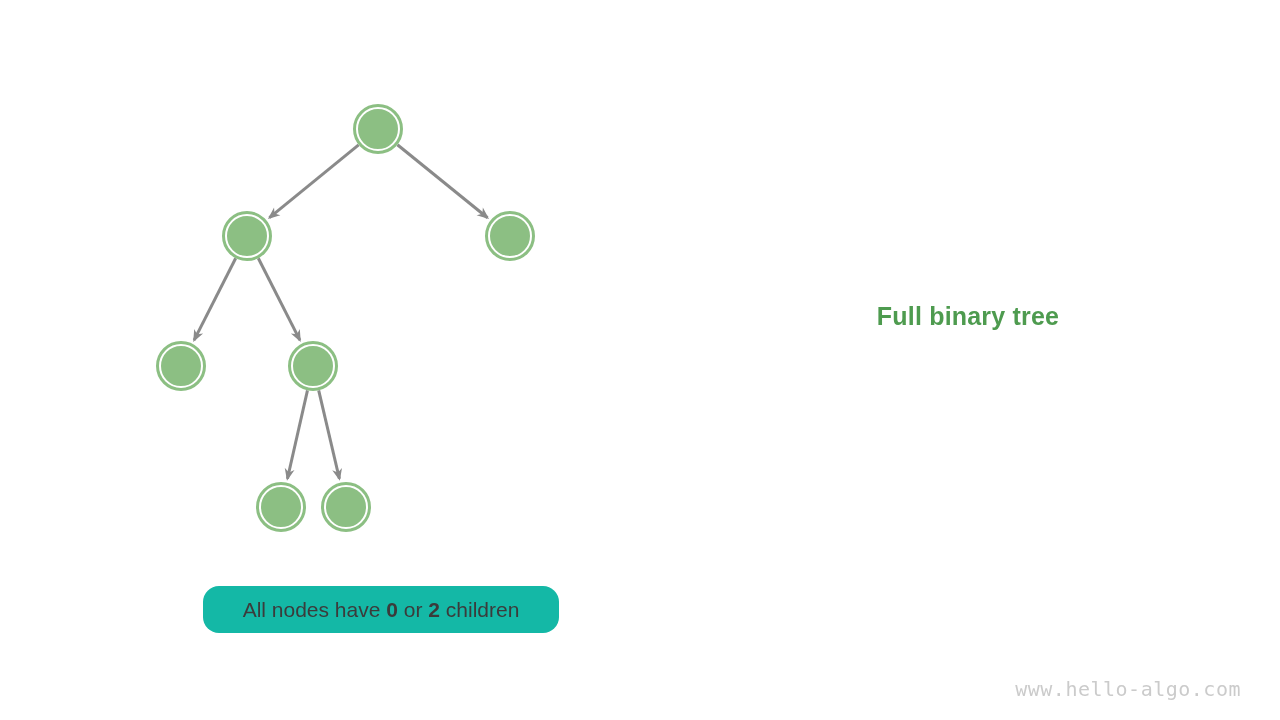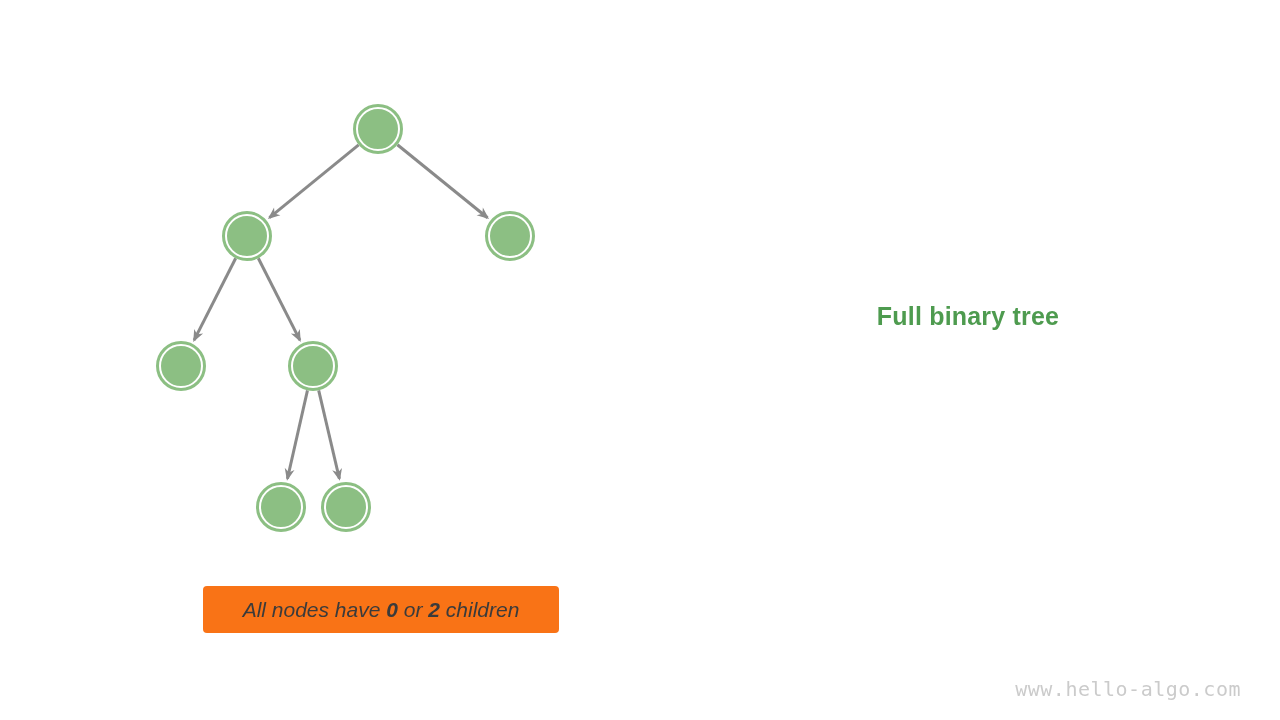--- a/index.html
+++ b/index.html
@@ -35,29 +35,28 @@
     color: #4E9B4F;
     white-space: nowrap;
     letter-spacing: 0.2px;
   }
   .caption-pill {
     position: absolute;
     left: 203px;
     top: 586px;
     width: 356px;
     height: 47px;
-    background: #f97316;
-    border-radius: 4px;
+    background: #14b8a6;
+    border-radius: 16px;
     display: flex;
     align-items: center;
     justify-content: center;
     font-size: 21px;
     color: #3B3B3B;
     white-space: pre;
-    font-style: italic;
   }
   .caption-pill strong {
     font-weight: bold;
   }
   .watermark {
     position: absolute;
     right: 39px;
     top: 677px;
     font-family: "DejaVu Sans Mono", monospace;
     font-size: 20px;

